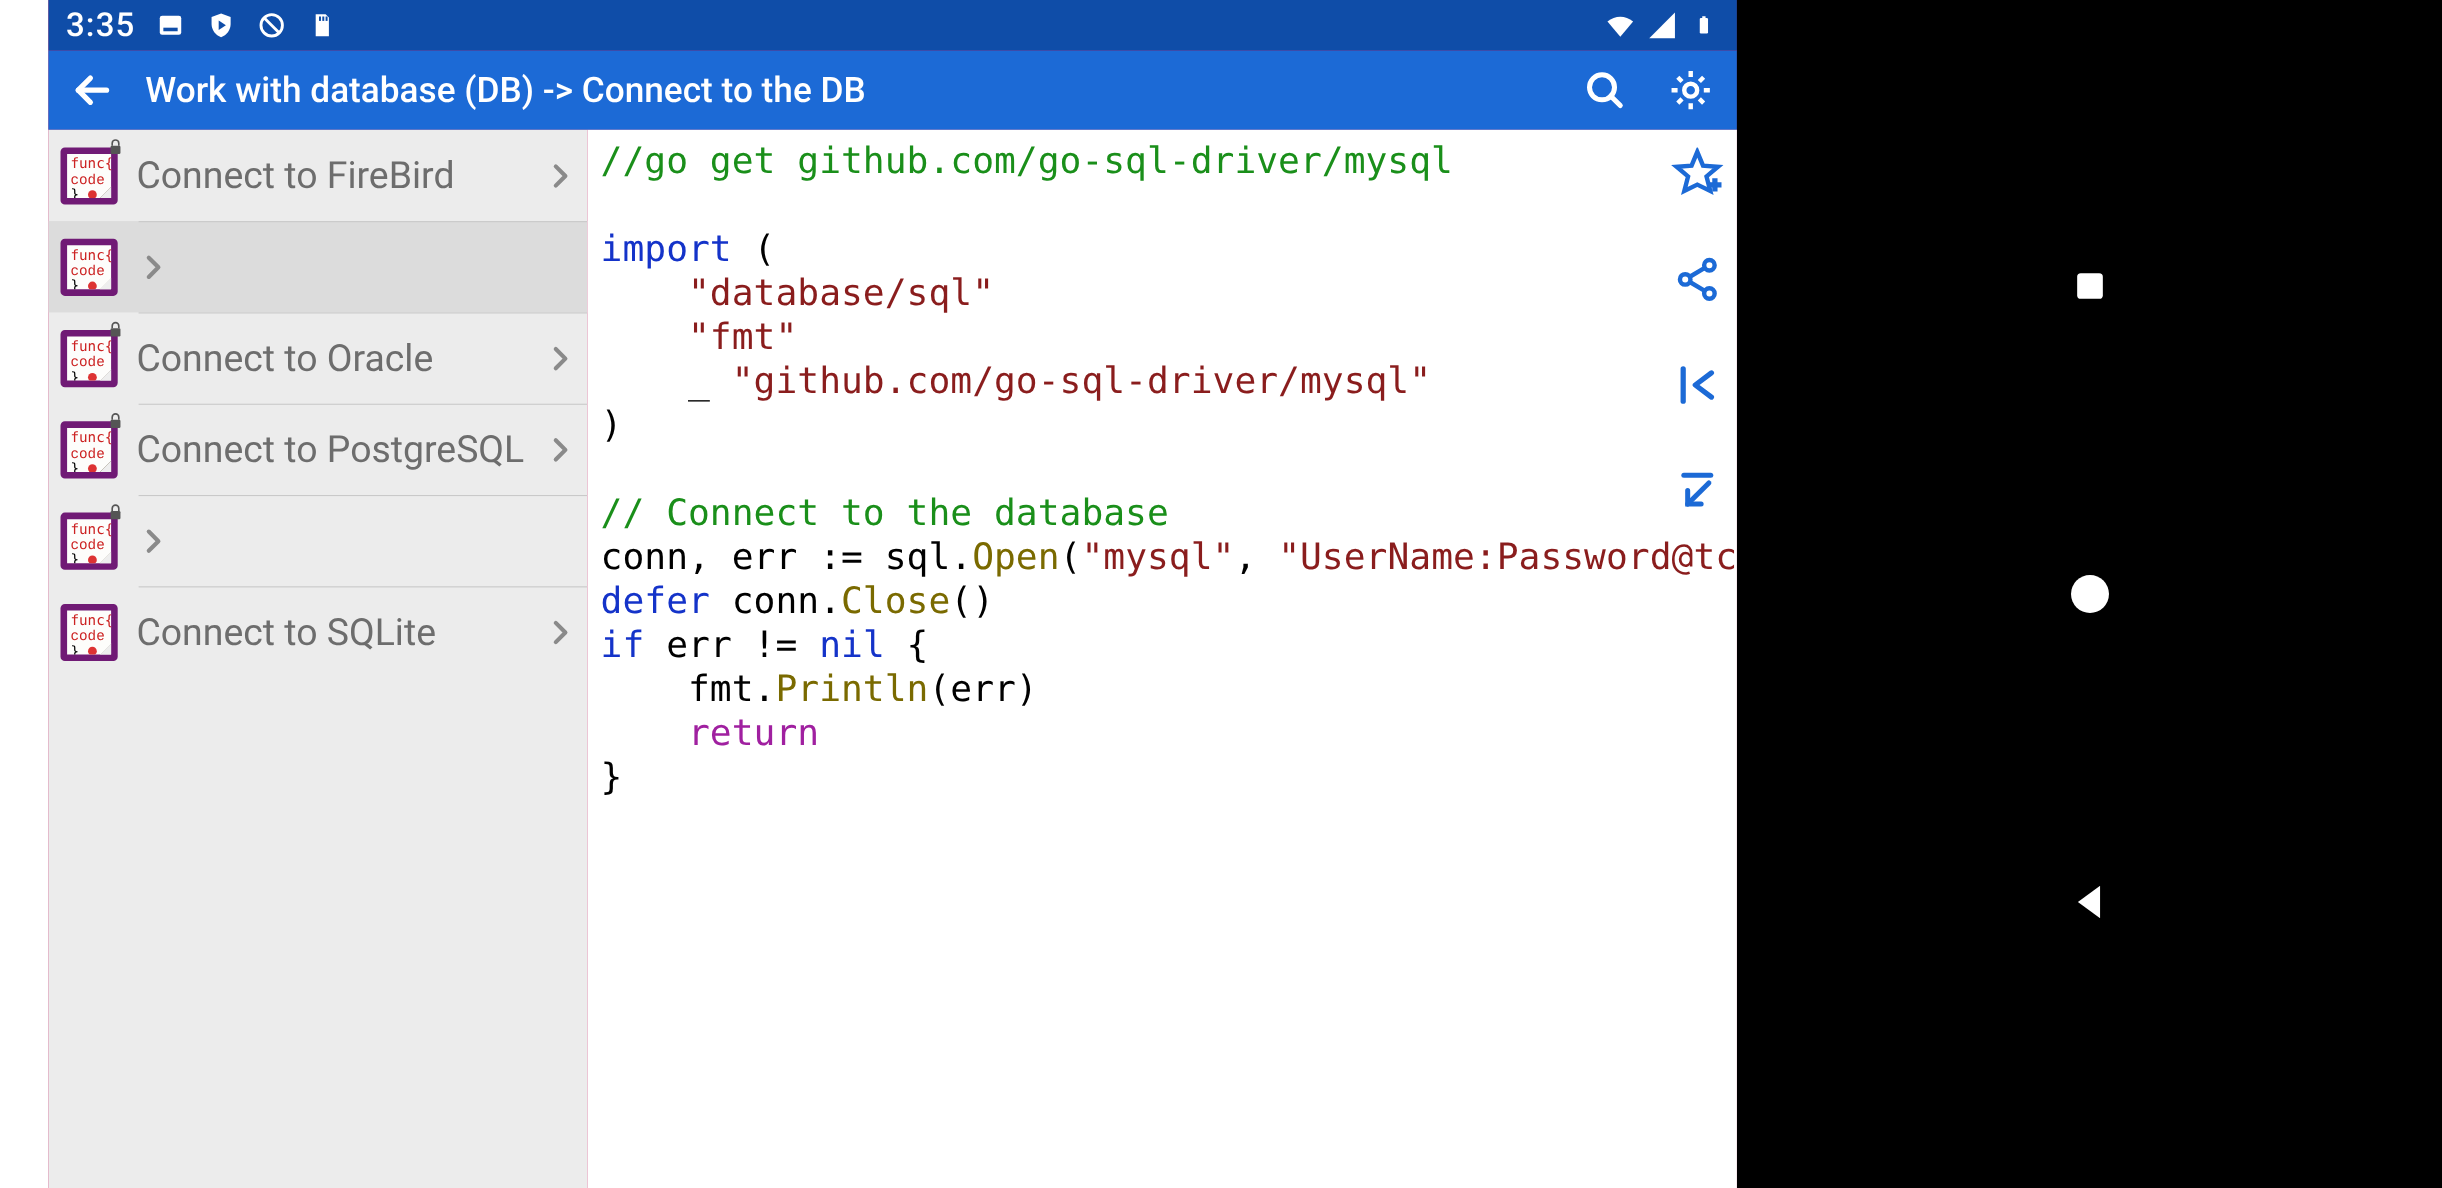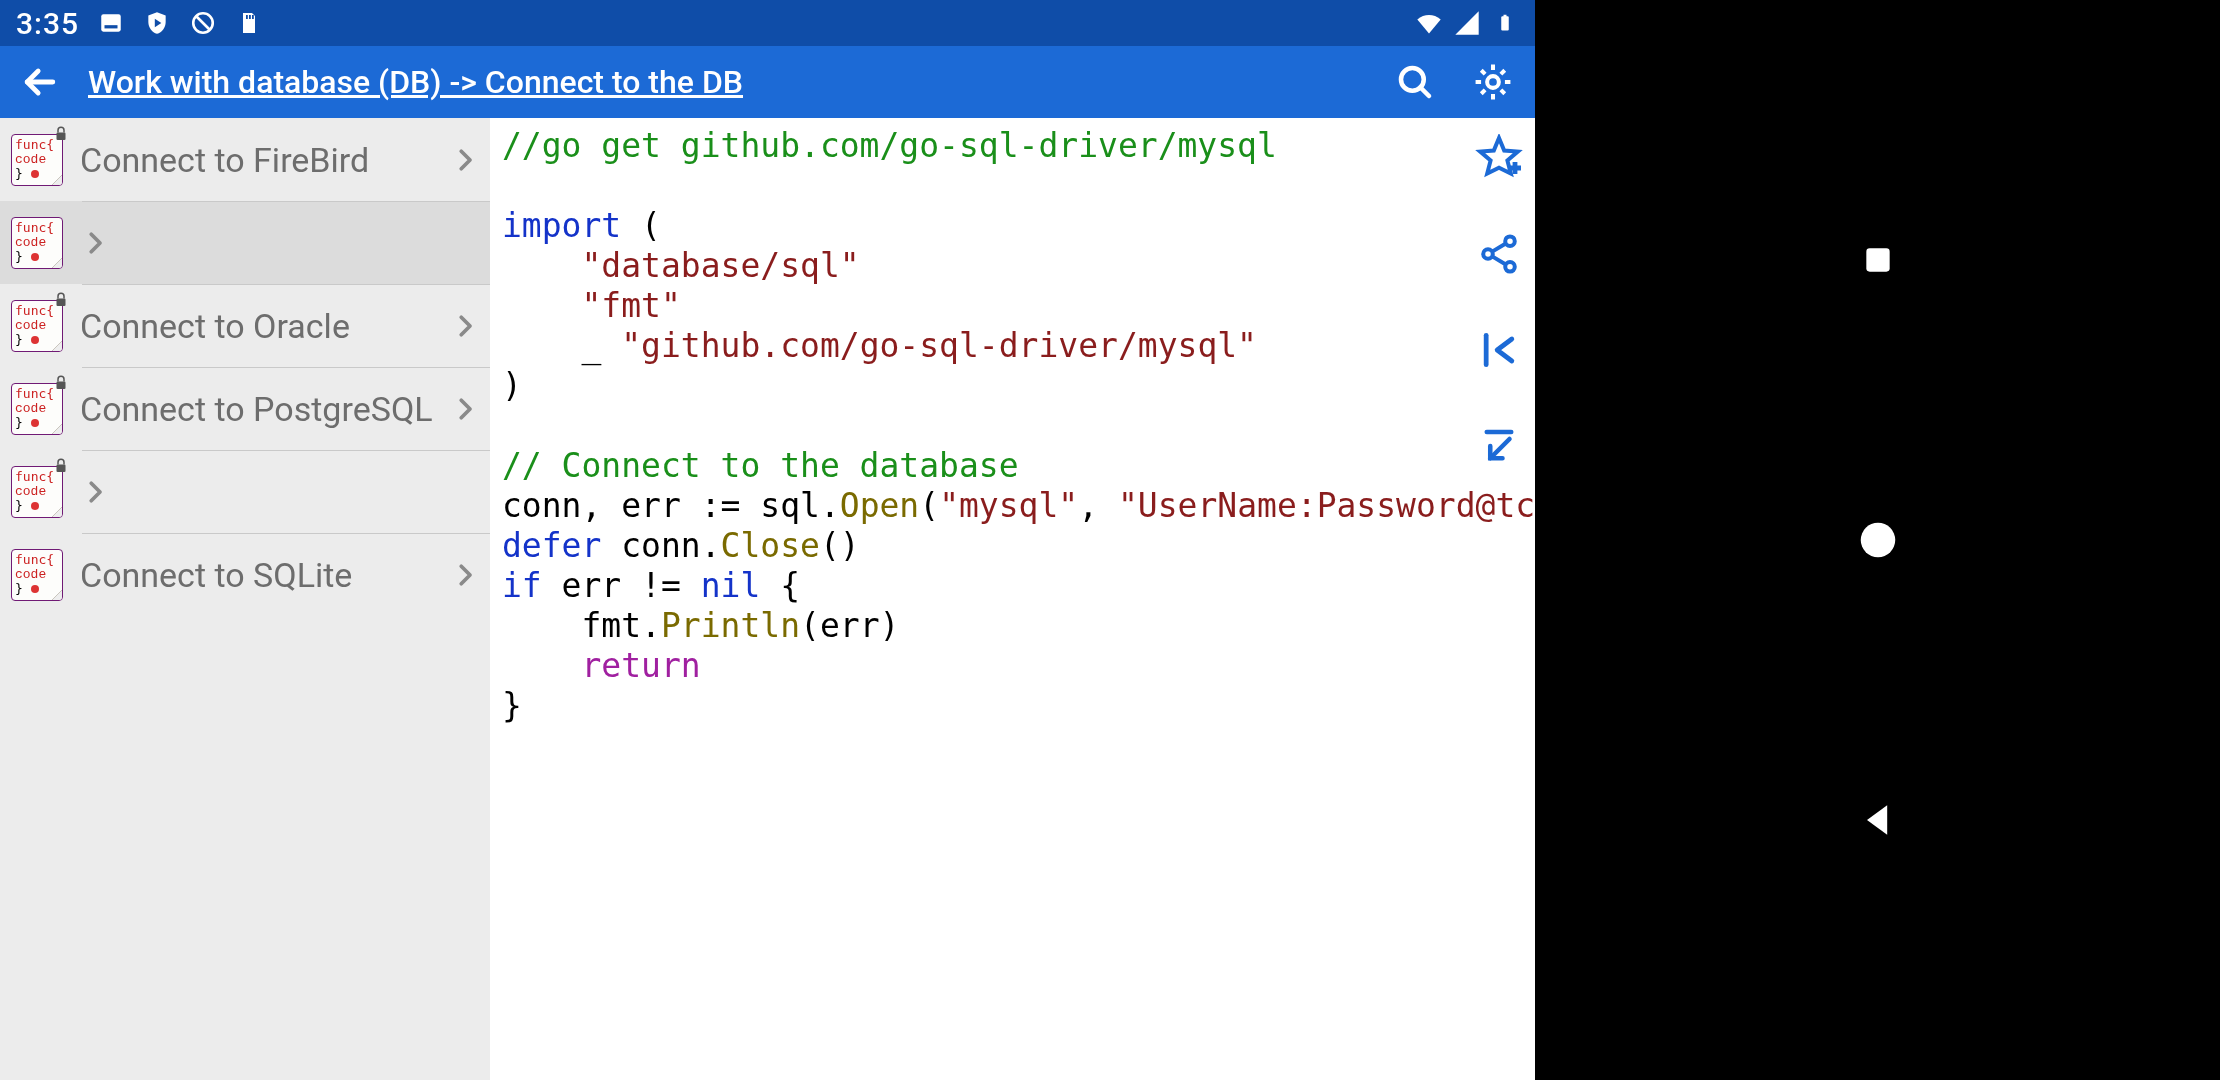--- a/index.html
+++ b/index.html
@@ -1,44 +1,44 @@
 <!DOCTYPE html>
 <html><head>
 <meta charset="utf-8">
 <style>
   * { box-sizing: border-box; margin: 0; padding: 0; }
   html, body { width: 2220px; height: 1080px; overflow: hidden; font-family: Roboto, Arial, sans-serif; }
   body { display: flex; }
 
-  .device { width: 1591px; height: 1080px; display: flex; flex-direction: column; background: #be185d; }
+  .device { width: 1591px; height: 1080px; display: flex; flex-direction: column; background: #be185d; margin-left: 44px; }
   .navstrip { width: 742px; height: 1080px; background: #000; display: flex; flex-direction: column; align-items: center; justify-content: space-around; padding: 120px 0; }
   .navstrip .btn { width: 60px; height: 60px; color: #fff; display:flex; align-items:center; justify-content:center; }
 
   
   .status { height: 46px; background: #0f4da8; color: #fff; display:flex; align-items:center; padding: 0 16px; font-size: 30px; }
   .status .left { display:flex; align-items:center; gap: 18px; }
   .status .right { margin-left:auto; display:flex; align-items:center; gap: 10px; }
   .status .clock { font-weight: 500; letter-spacing: 1px; }
   .sicon { width: 28px; height: 28px; display:inline-flex; align-items:center; justify-content:center; }
 
   
   .appbar { height: 72px; background: #1c6ad6; color:#fff; display:flex; align-items:center; padding: 0 14px; gap: 22px; }
   .appbar .back { width:52px; height:52px; display:flex; align-items:center; justify-content:center; }
-  .appbar .title { font-size: 32px; font-weight: 500; flex:1; white-space:nowrap; overflow:hidden;text-decoration:underline; }
+  .appbar .title { font-size: 32px; font-weight: 500; flex:1; white-space:nowrap; overflow:hidden; }
   .appbar .act { width:56px; height:56px; display:flex; align-items:center; justify-content:center; }
 
   
   .content { flex:1; display:flex; min-height:0; }
   .sidelist { width: 490px; background: #ececec; overflow:hidden; }
   .item { height: 83px; display:flex; align-items:center; padding: 0 10px 0 8px; position:relative; }
   .item.selected { background:#dcdcdc; }
   .item + .item .rowline { border-top:1px solid #c9c9c9; }
   .item .rowline { position:absolute; left:82px; right:0; top:0; }
   .item .iconwrap { width:58px; height:58px; position:relative; margin-right:14px; display:flex; align-items:center; justify-content:center; }
-  .codebadge { width:52px; height:52px; background:#fdfdfb; border:1px solid #701a75; border-radius:4px; position:relative; font-family: monospace; font-size:13px; line-height:14px; color:#b33; padding:3px 3px; overflow:hidden; }
+  .codebadge { width:52px; height:52px; background:#fdfdfb; border:6px solid #701a75; border-radius:4px; position:relative; font-family: monospace; font-size:13px; line-height:14px; color:#b33; padding:3px 3px; overflow:hidden; }
   .codebadge::after { content:""; position:absolute; right:-1px; bottom:-1px; width:12px; height:12px; background:linear-gradient(135deg, transparent 48%, #c9c5bd 50%, #eee 52%); }
   .codebadge .r1 { color:#c22; }
   .codebadge .r2 { color:#c22;font-family:Liberation Mono, monospace; }
   .codebadge .r3 { color:#000; }
   .codebadge .dot { display:inline-block; width:8px; height:8px; border-radius:50%; background:#d33; vertical-align:middle; }
   .lockmini { position:absolute; right:-4px; top:-6px; width:18px; height:18px; color:#555; }
   .item .label { flex:1; font-size:34px; color:#6d6d6d; white-space:nowrap; overflow:hidden; text-overflow:ellipsis; }
   .item .chev { width:30px; height:30px; color:#8a8a8a; }
 
   .codepane { flex:1; position:relative; background:#fff; overflow:hidden; }

